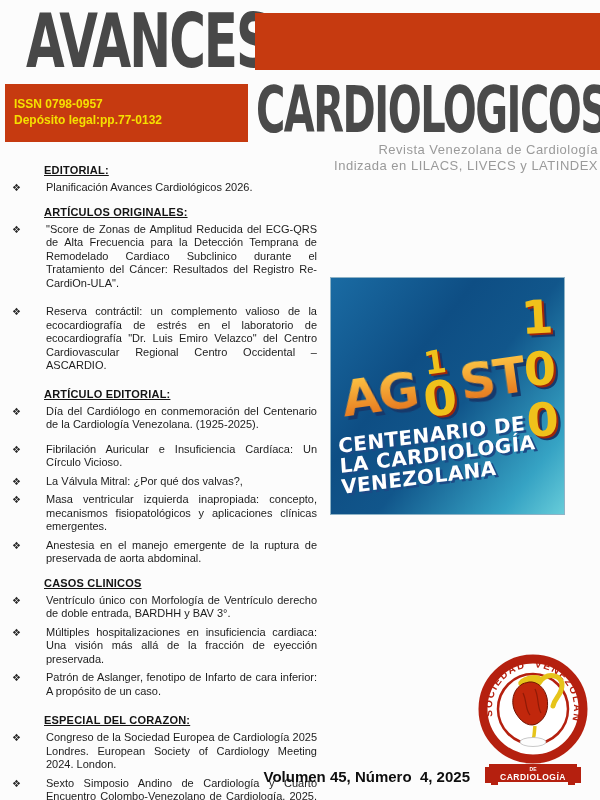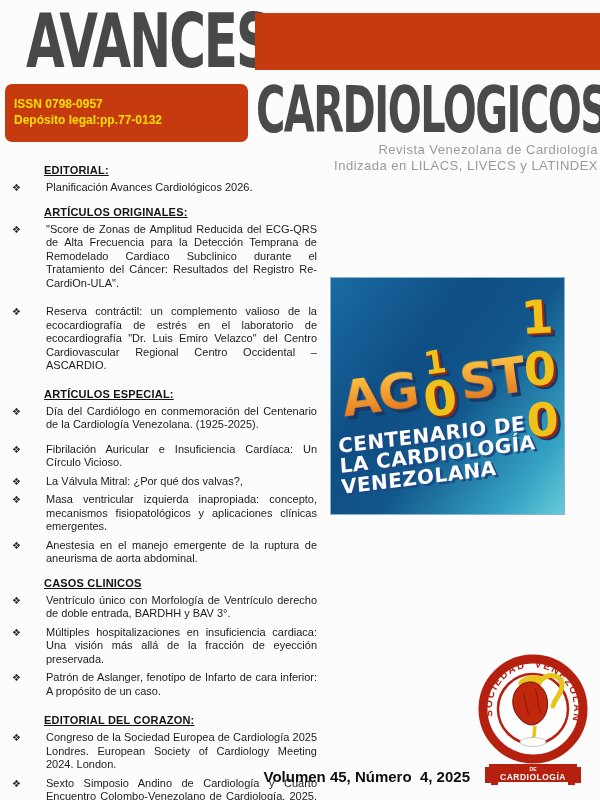--- a/index.html
+++ b/index.html
@@ -10,21 +10,21 @@
   *{box-sizing:border-box;margin:0;padding:0;}
   body{font-family:"Liberation Sans",sans-serif;background:#e9e9e9;}
   .page{position:relative;width:600px;height:800px;background:#fcfcfc;overflow:hidden;margin:0 auto;text-decoration:underline;}
 
   
   .title-top{position:absolute;left:26px;top:4px;font-family:"DejaVu Sans",sans-serif;
     font-weight:bold;font-size:50px;letter-spacing:-2px;color:#484848;
     transform:scale(1,1.5);transform-origin:top left;line-height:1;}
   .red-block{position:absolute;left:255px;top:13px;width:345px;height:57px;background:var(--accent);}
   .issn-bar{position:absolute;left:5px;top:84px;width:243px;height:58px;background:var(--accent);
-    padding:12px 16px 0 9px;border-radius:7px;}
+    padding:12px 16px 0 9px;}
   .issn-bar div{color:var(--issn-yellow);font-weight:bold;font-size:12px;line-height:16px;}
   .title-bottom{position:absolute;left:256px;top:78px;font-family:"DejaVu Sans",sans-serif;
     font-weight:bold;font-size:40px;letter-spacing:-1.5px;color:#4a4a4a;
     transform:scale(1,1.6);transform-origin:top left;line-height:1;white-space:nowrap;}
   .subtitle{position:absolute;left:250px;top:142px;width:348px;text-align:right;
     color:#9a9a9a;font-size:13px;line-height:16px;letter-spacing:0.5px;}
 
   
   .toc{position:absolute;left:12px;top:164px;width:305px;color:#1c1c1c;}
   .toc-section{margin-bottom:11px;}
@@ -100,61 +100,61 @@
         <div class="toc-item">
           <span class="toc-bullet">❖</span>
           <span class="toc-text">"Score de Zonas de Amplitud Reducida del ECG-QRS de Alta Frecuencia para la Detección Temprana de Remodelado Cardiaco Subclinico durante el Tratamiento del Cáncer: Resultados del Registro Re-CardiOn-ULA".</span>
         </div>
         <div class="toc-item">
           <span class="toc-bullet">❖</span>
           <span class="toc-text">Reserva contráctil: un complemento valioso de la ecocardiografía de estrés en el laboratorio de ecocardiografía "Dr. Luis Emiro Velazco" del Centro Cardiovascular Regional Centro Occidental – ASCARDIO.</span>
         </div>
       </div>
       <div class="toc-section">
-        <div class="toc-heading">ARTÍCULOS ESPECIAL:</div>
+        <div class="toc-heading">ARTÍCULO EDITORIAL:</div>
         <div class="toc-item">
           <span class="toc-bullet">❖</span>
           <span class="toc-text">Día del Cardiólogo en conmemoración del Centenario de la Cardiología Venezolana.   (1925-2025).</span>
         </div>
       </div>
       <div class="toc-section">
         <div class="toc-item">
           <span class="toc-bullet">❖</span>
           <span class="toc-text">Fibrilación Auricular e Insuficiencia Cardíaca: Un Círculo Vicioso.</span>
         </div>
         <div class="toc-item">
           <span class="toc-bullet">❖</span>
           <span class="toc-text">La Válvula Mitral: ¿Por qué dos valvas?,</span>
         </div>
         <div class="toc-item">
           <span class="toc-bullet">❖</span>
           <span class="toc-text">Masa ventricular izquierda inapropiada: concepto, mecanismos fisiopatológicos y aplicaciones clínicas emergentes.</span>
         </div>
         <div class="toc-item">
           <span class="toc-bullet">❖</span>
-          <span class="toc-text">Anestesia en el manejo emergente de la ruptura de aneurisma de aorta abdominal.</span>
+          <span class="toc-text">Anestesia en el manejo emergente de la ruptura de preservada de aorta abdominal.</span>
         </div>
       </div>
       <div class="toc-section">
         <div class="toc-heading">CASOS CLINICOS</div>
         <div class="toc-item">
           <span class="toc-bullet">❖</span>
           <span class="toc-text">Ventrículo único con Morfología de Ventrículo derecho de doble entrada, BARDHH y BAV 3°.</span>
         </div>
         <div class="toc-item">
           <span class="toc-bullet">❖</span>
           <span class="toc-text">Múltiples hospitalizaciones en insuficiencia cardiaca: Una visión más allá de la fracción de eyección preservada.</span>
         </div>
         <div class="toc-item">
           <span class="toc-bullet">❖</span>
           <span class="toc-text">Patrón de Aslanger, fenotipo de Infarto de cara inferior: A propósito de un caso.</span>
         </div>
       </div>
       <div class="toc-section">
-        <div class="toc-heading">EDITORIAL DEL CORAZON:</div>
+        <div class="toc-heading">ESPECIAL DEL CORAZON:</div>
         <div class="toc-item">
           <span class="toc-bullet">❖</span>
           <span class="toc-text">Congreso de la Sociedad Europea de Cardiología 2025 Londres. European Society of Cardiology Meeting 2024. London.</span>
         </div>
         <div class="toc-item">
           <span class="toc-bullet">❖</span>
           <span class="toc-text">Sexto Simposio Andino de Cardiología y Cuarto Encuentro Colombo-Venezolano de Cardiología. 2025. Bucaramanga.</span>
         </div>
         <div class="toc-item">
           <span class="toc-bullet">❖</span>

